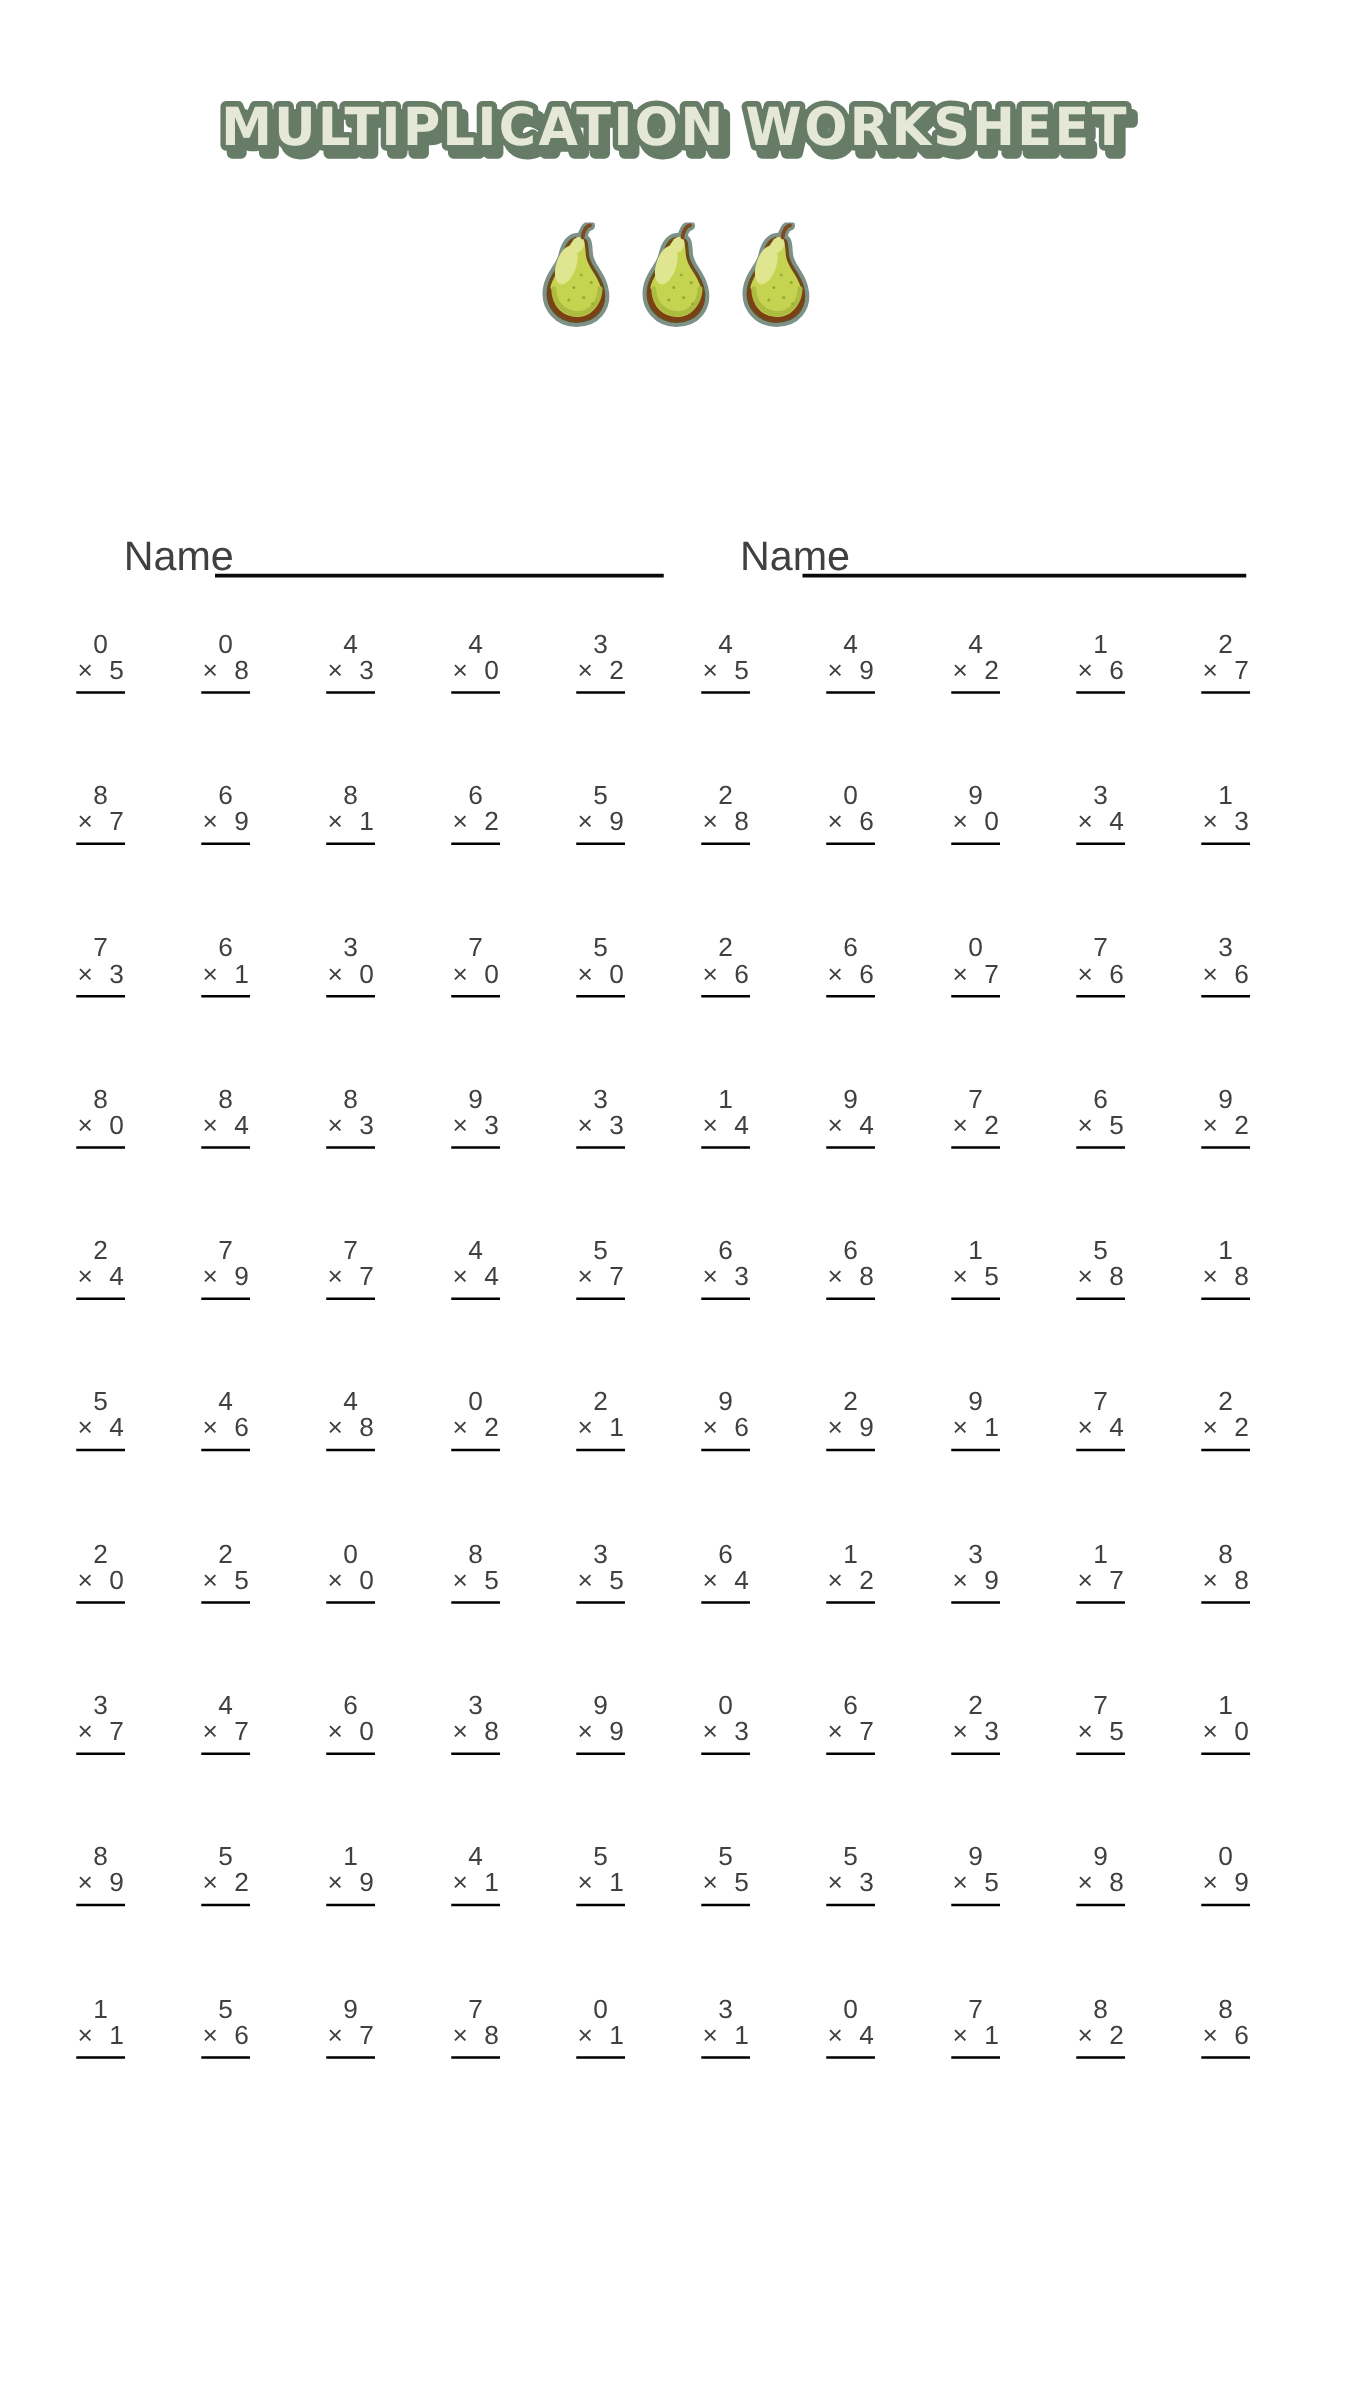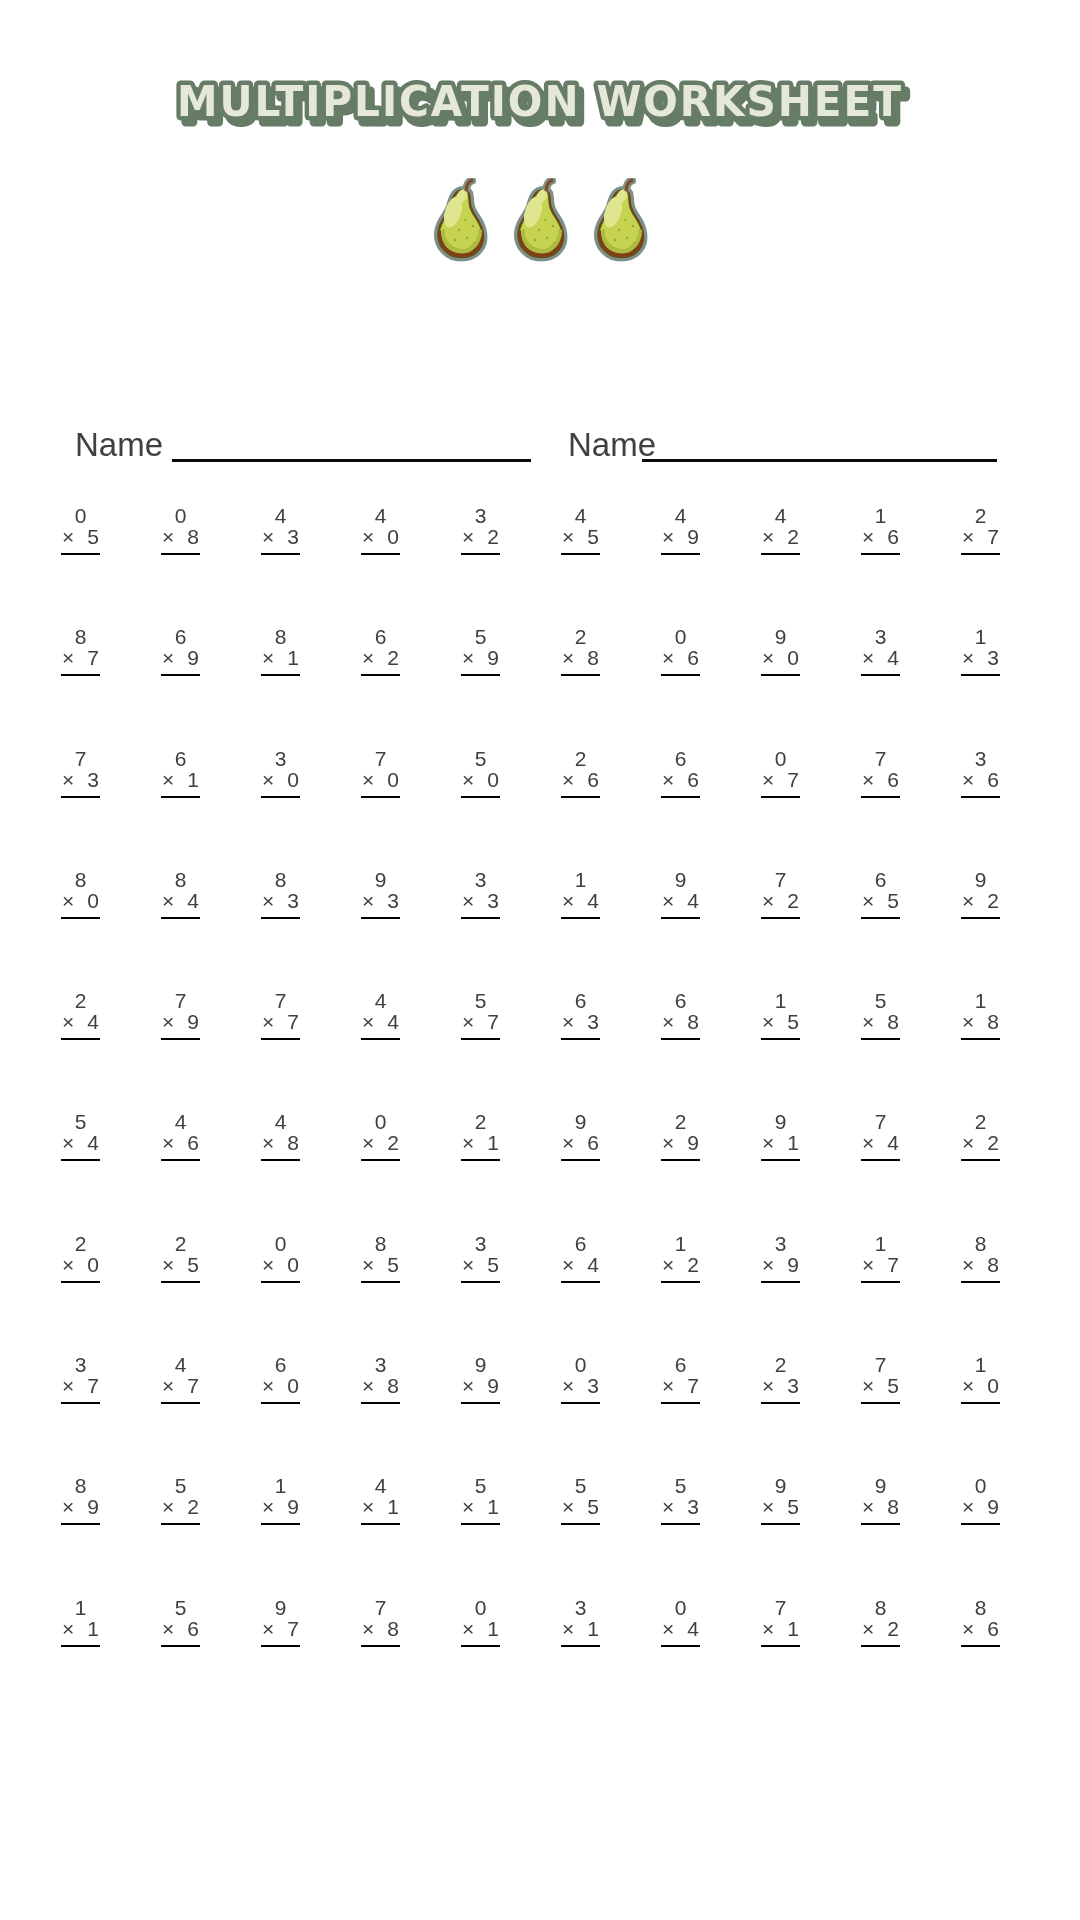--- a/index.html
+++ b/index.html
@@ -18,21 +18,21 @@
   .pear-back{fill:var(--pear_back);stroke:var(--pear_back);stroke-width:9px;stroke-linejoin:round;}
   .stem-back{fill:none;stroke:var(--pear_back);stroke-width:8px;stroke-linecap:round;}
   .pear-body{fill:var(--pear_body);stroke:var(--pear_outline);stroke-width:2.6px;}
   .pear-rim{fill:none;stroke:var(--pear_rim);stroke-width:3px;stroke-linecap:round;}
   .pear-shade{fill:none;stroke:var(--pear_shade);stroke-width:4px;stroke-linecap:round;}
   .pear-hl{fill:var(--pear_highlight);}
   .pear-stem{fill:none;stroke:var(--pear_stem);stroke-width:3px;stroke-linecap:round;}
   .pear-dot{fill:var(--pear_dot);}
 
   
-  .form-label{position:absolute;font-size:33px;line-height:38px;}
+  .form-label{position:absolute;font-size:33px;line-height:38px;margin-left:24px;}
   .name-label{left:75px;top:426px;}
   .date-label{left:568px;top:426px;}
   .write-line{position:absolute;height:2.5px;background:#0a0a0a;}
   .name-line{left:172px;top:459px;width:359px;}
   .date-line{left:642px;top:459px;width:355px;}
 
   
   .grid{position:absolute;left:40px;top:505px;width:1000px;display:grid;
         grid-template-columns:repeat(10,100px);grid-auto-rows:121.3px;}
   .cell{display:flex;align-items:flex-start;}

